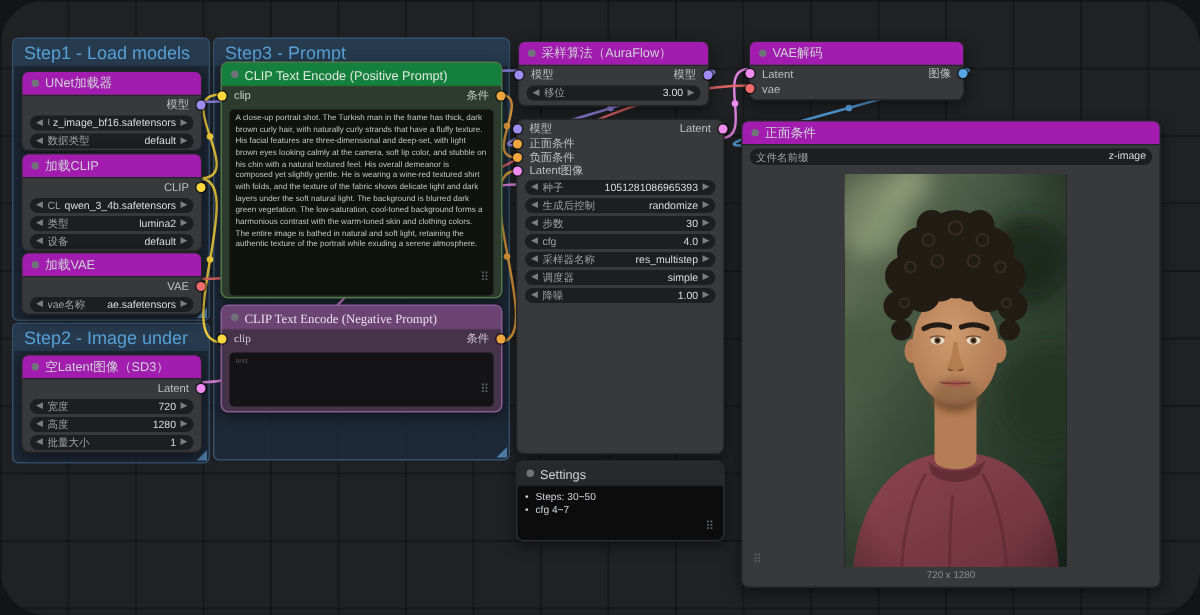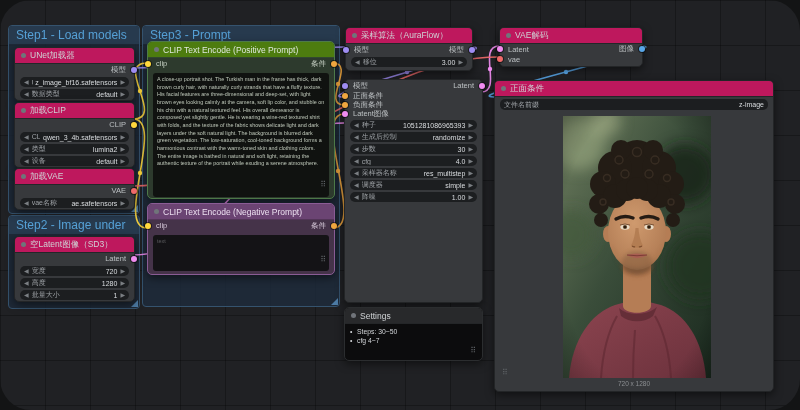--- a/index.html
+++ b/index.html
@@ -17,43 +17,43 @@
   .group{position:absolute;background:rgba(30,44,60,.80);border:1px solid #35536e;border-radius:4px;z-index:1;}
   .gtitle{height:18px;line-height:18px;background:#273a4e;color:#55a0d6;font-size:12px;padding:0 7px;
     border-radius:3px 3px 0 0;white-space:nowrap;overflow:hidden;}
   .gresize{position:absolute;right:1px;bottom:1px;width:0;height:0;border-left:7px solid transparent;border-bottom:7px solid #4d7ca6;}
   
   #wires{position:absolute;left:0;top:0;z-index:2;pointer-events:none;}
   #wires path{fill:none;stroke-width:1.6;opacity:.92;}
   
   .node{position:absolute;background:#37393c;border:1px solid #232527;border-radius:5px;
     box-shadow:0 3px 9px rgba(0,0,0,.5);z-index:3;color:#c7cacd;}
-  .nhead{height:15px;display:flex;align-items:center;gap:4px;padding:0 6px;background:#be185d;
+  .nhead{height:15px;display:flex;align-items:center;gap:4px;padding:0 6px;background:#a21caf;
     border-radius:4px 4px 0 0;border-bottom:1px solid #242628;font-size:8.5px;color:#cfd2d5;white-space:nowrap;overflow:hidden;}
   .hdot{width:5px;height:5px;border-radius:50%;background:#70747a;flex:0 0 auto;}
   .srow{position:relative;height:11px;display:flex;align-items:center;justify-content:space-between;
     padding:0 8px;font-size:7.5px;color:#bcc0c3;}
   .slabel{white-space:nowrap;}
   .sright{margin-left:auto;}
   .dot{position:absolute;width:6px;height:6px;border-radius:50%;top:50%;transform:translateY(-50%);box-shadow:0 0 0 1px rgba(0,0,0,.5);}
   .dot.in{left:-3px}.dot.out{right:-3px}
   .d-model{background:#9e8cf2}.d-clip{background:#ffd83d}.d-vae{background:#ef6a6a}
   .d-cond{background:#f0a63f}.d-latent{background:#f08cf0}.d-image{background:#58a6e8}
   .widget{height:10px;margin:2px 5px;background:#1c1e20;border-radius:5px;display:flex;align-items:center;
     padding:0 4px;gap:3px;font-size:7px;}
   .warr{color:#7b7f83;font-size:6px;line-height:1;flex:0 0 auto;}
   .wlabel{color:#9da1a5;white-space:nowrap;overflow:hidden;}
   .wvalue{margin-left:auto;color:#d9dcdf;white-space:nowrap;}
   .grip{position:absolute;color:#606468;font-size:8px;line-height:1;}
   
   .node.pos{background:#2d3a2d;border-color:#4e7a49;}
-  .node.pos .nhead{background:#4d7c0f;border-bottom-color:#31482f;color:#dfe8dd;}
+  .node.pos .nhead{background:#15803d;border-bottom-color:#31482f;color:#dfe8dd;}
   .node.pos .srow{color:#c3cdc0;}
   
-  .node.neg{background:#453349;border-color:#8a5c95;}
+  .node.neg{background:#453349;border-color:#8a5c95;font-family:Liberation Serif, serif;}
   .node.neg .nhead{background:#6b4473;border-bottom-color:#533558;color:#ecdff0;}
   .node.neg .srow{color:#d3c6d6;}
   .ta{position:absolute;left:5px;right:5px;background:#101210;border-radius:3px;color:#bfc8ba;
     font-size:5.4px;line-height:1.42;padding:3px 4px;overflow:hidden;text-align:left;}
   .ta.empty{background:#141316;color:#5c5c60;}
   
   .node.note{background:#0c0c0d;border-color:#2b2d2f;}
   .node.note .nhead{background:#28292b;}
   .note-body{padding:4px 4px 0 12px;font-size:6.8px;color:#d2d5d8;}
   .note-body .bullet{position:relative;margin:0 0 2px 0;}

